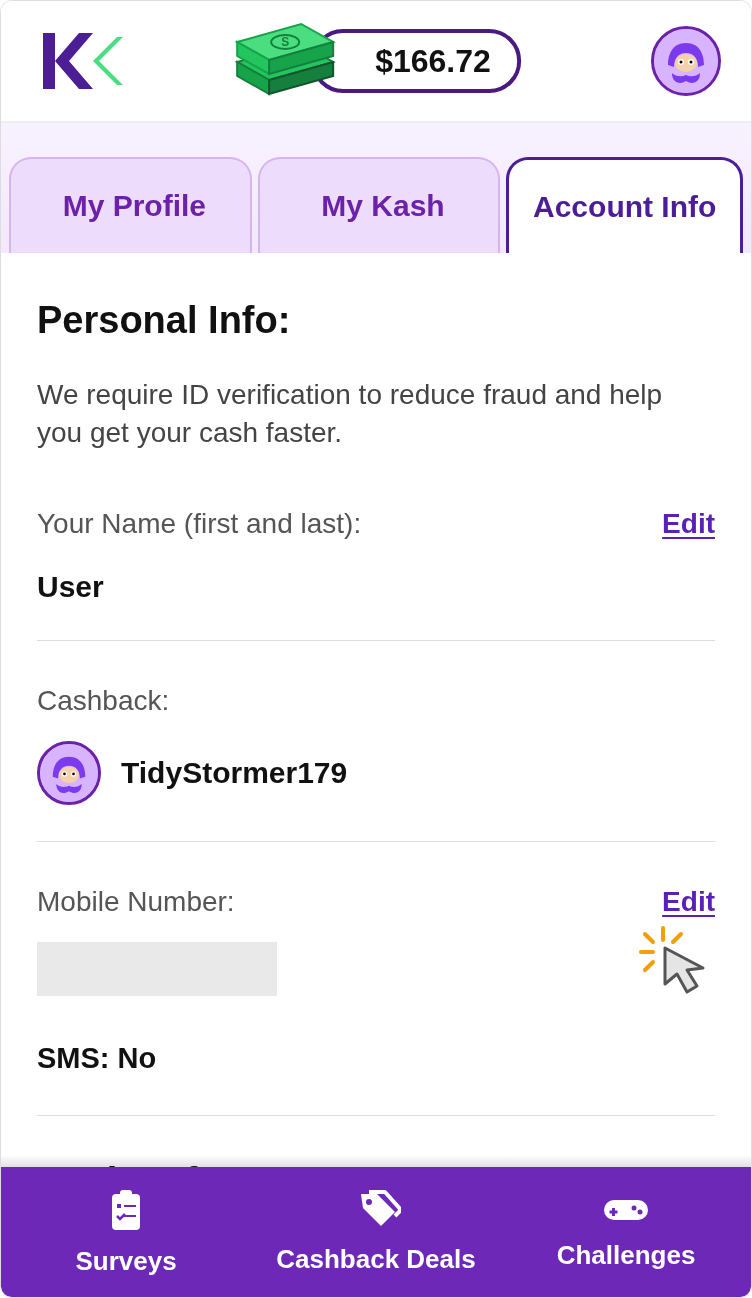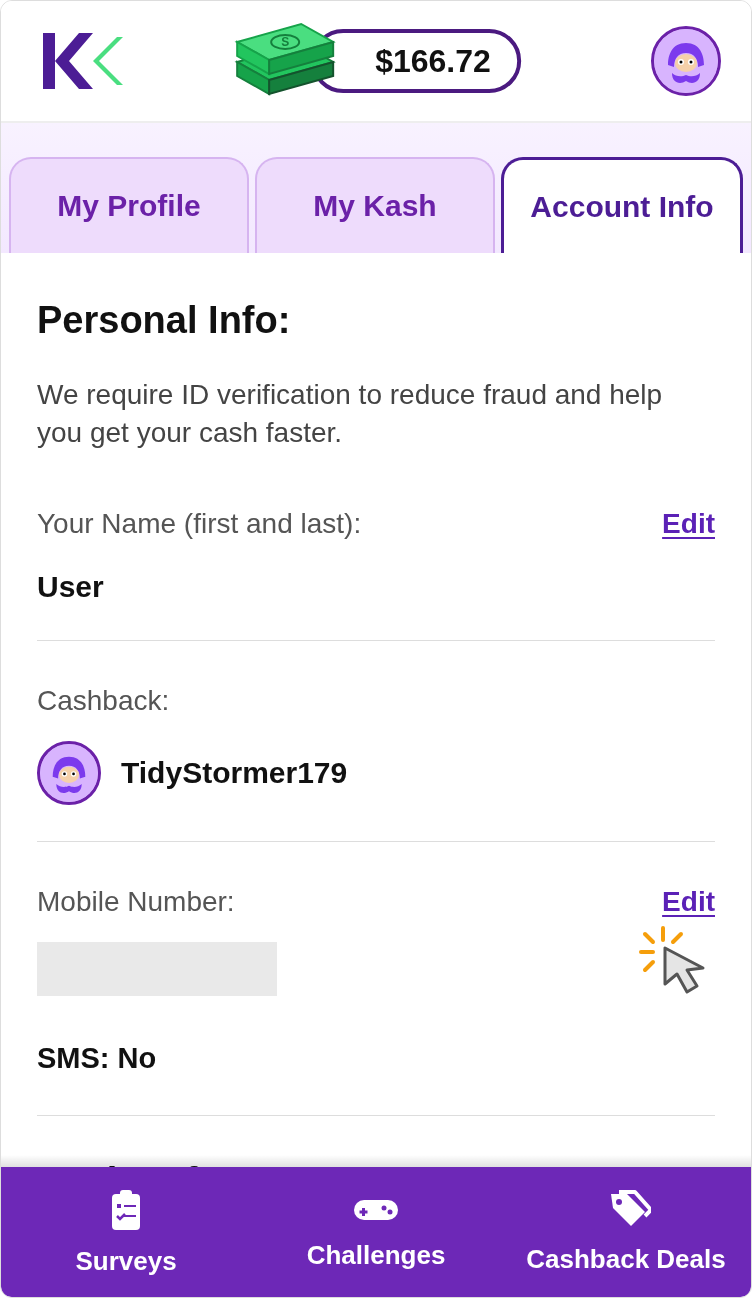--- a/index.html
+++ b/index.html
@@ -82,20 +82,21 @@
     justify-content: center;
     font-size: 30px;
     font-weight: 600;
     cursor: pointer;
   }
   .tab-inactive {
     background: #eedcfc;
     border: 2px solid #d6b4f0;
     border-bottom: none;
     color: #6b21a8;
+    padding-left: 8px;
   }
   .tab-active {
     background: #fff;
     border: 3px solid #4c1d95;
     border-bottom: none;
     color: #4c1d95;
     font-weight: 800;
   }
   
   .content {
@@ -331,33 +332,33 @@
         <rect x="11" y="16" width="4" height="4" fill="#6d28b7"></rect>
         <rect x="18" y="17" width="12" height="2" fill="#6d28b7"></rect>
         <path d="M11 28 l3 3 l5 -5" stroke="#6d28b7" stroke-width="2.5" fill="none"></path>
         <rect x="18" y="27" width="12" height="2" fill="#6d28b7"></rect>
       </svg>
     </span>
     <div class="nav-label">Surveys</div>
   </div>
   <div class="nav-item">
     <span>
+      <svg width="50" height="40" viewBox="0 0 50 40">
+        <path d="M10 4 L26 4 L44 22 L30 36 L12 18 Z" fill="#fff"></path>
+        <circle cx="18" cy="12" r="3" fill="#6d28b7"></circle>
+        <path d="M18 2 L34 2 L50 20 L44 26" fill="none" stroke="#fff" stroke-width="4" stroke-linejoin="round"></path>
+      </svg>
+    </span>
+    <div class="nav-label">Cashback Deals</div>
+  </div>
+  <div class="nav-item">
+    <span>
       <svg width="48" height="32" viewBox="0 0 48 32">
         <rect x="2" y="6" width="44" height="20" rx="10" fill="#fff"></rect>
         <rect x="10" y="14" width="3" height="8" fill="#6d28b7"></rect>
         <rect x="7.5" y="16.5" width="8" height="3" fill="#6d28b7"></rect>
         <circle cx="32" cy="14" r="2.5" fill="#6d28b7"></circle>
         <circle cx="38" cy="18" r="2.5" fill="#6d28b7"></circle>
       </svg>
     </span>
     <div class="nav-label">Challenges</div>
   </div>
-  <div class="nav-item">
-    <span>
-      <svg width="50" height="40" viewBox="0 0 50 40">
-        <path d="M10 4 L26 4 L44 22 L30 36 L12 18 Z" fill="#fff"></path>
-        <circle cx="18" cy="12" r="3" fill="#6d28b7"></circle>
-        <path d="M18 2 L34 2 L50 20 L44 26" fill="none" stroke="#fff" stroke-width="4" stroke-linejoin="round"></path>
-      </svg>
-    </span>
-    <div class="nav-label">Cashback Deals</div>
-  </div>
 </div>
 
 </body></html>

